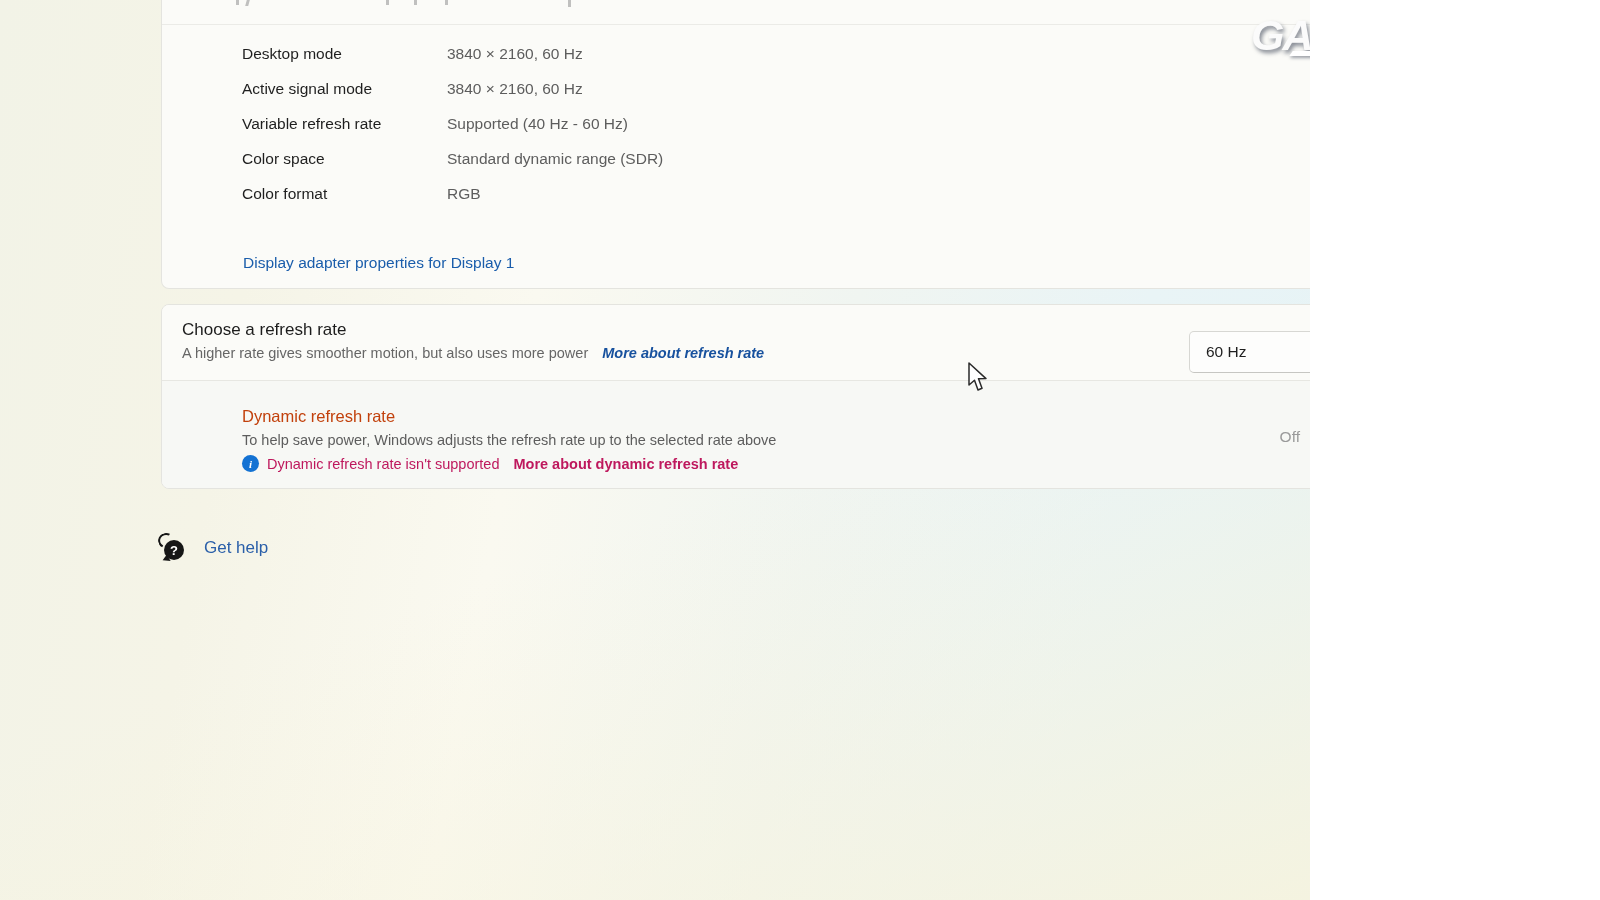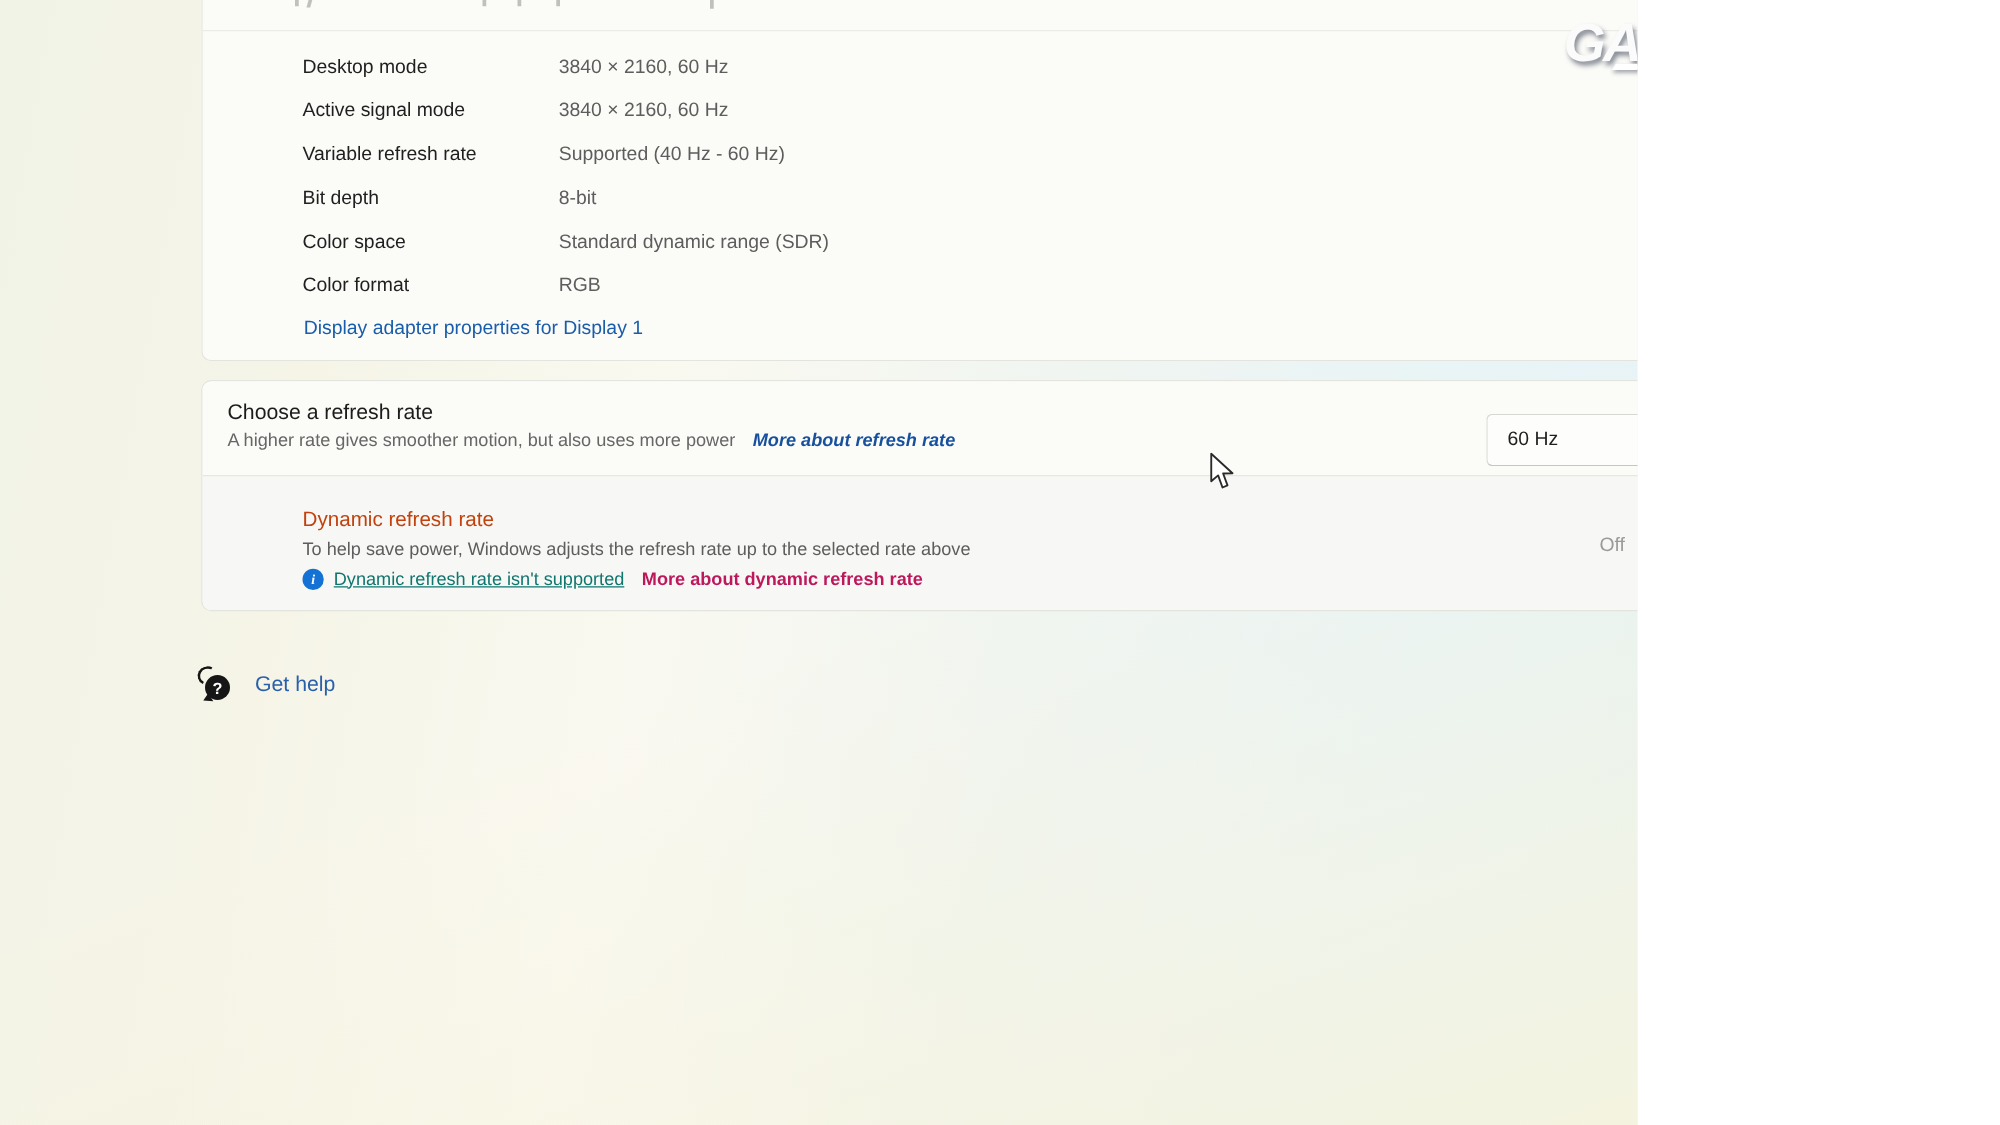--- a/index.html
+++ b/index.html
@@ -59,21 +59,21 @@
   .dyn-text { position:absolute; left:80px; top:26px; }
   .dyn-title { font-size:16.5px; color:#c2410c; }
   .dyn-desc { margin-top:6px; font-size:14.5px; color:#5d5d5d; }
   .dyn-notice { margin-top:7px; display:flex; align-items:center; font-size:14.5px; }
   .info-icon {
     width:17px; height:17px; border-radius:50%; background:#1372d3; color:#fff;
     font-size:11px; font-weight:bold; font-style:italic;
     display:inline-flex; align-items:center; justify-content:center; margin-right:8px;
     font-family:"Liberation Serif", serif;
   }
-  .dyn-notice .notice-text { color:#0f766e;text-decoration:underline; }
+  .dyn-notice .notice-text { color:#be185d; }
   .dyn-notice .more-link2 { margin-left:14px; color:#be185d; font-weight:bold; cursor:pointer; }
 
   .toggle-group { position:absolute; right:60px; top:44px; display:flex; align-items:center; }
   .toggle-label { font-size:15.5px; color:#9a9a9a; margin-right:15px; }
   .toggle {
     width:57px; height:24px; border:1px solid #b5b5b3; border-radius:13px;
     background:#fcfcfb; position:relative; cursor:pointer;
   }
   .toggle .knob {
     position:absolute; left:4px; top:3px; width:16px; height:16px;
@@ -165,24 +165,20 @@
       </div>
       <div class="info-row">
         <span class="lbl">Active signal mode</span>
         <span class="val">3840 × 2160, 60 Hz</span>
       </div>
       <div class="info-row">
         <span class="lbl">Variable refresh rate</span>
         <span class="val">Supported (40 Hz - 60 Hz)</span>
       </div>
       <div class="info-row">
-        <span class="lbl">Bit depth</span>
-        <span class="val">8-bit</span>
-      </div>
-      <div class="info-row">
         <span class="lbl">Color space</span>
         <span class="val">Standard dynamic range (SDR)</span>
       </div>
       <div class="info-row">
         <span class="lbl">Color format</span>
         <span class="val">RGB</span>
       </div>
     </div>
 
     <a class="adapter-link">Display adapter properties for Display 1</a>

